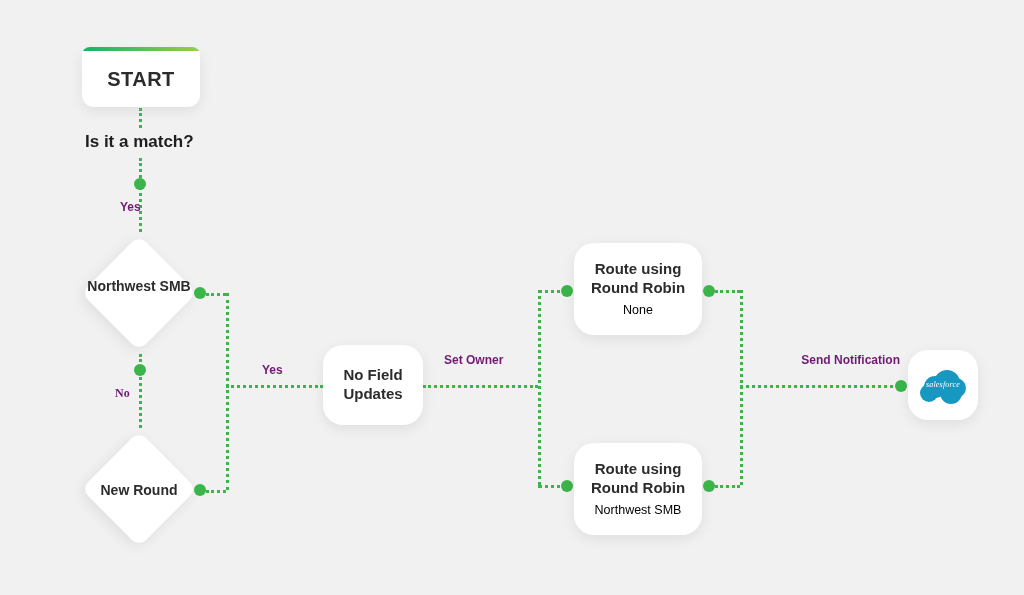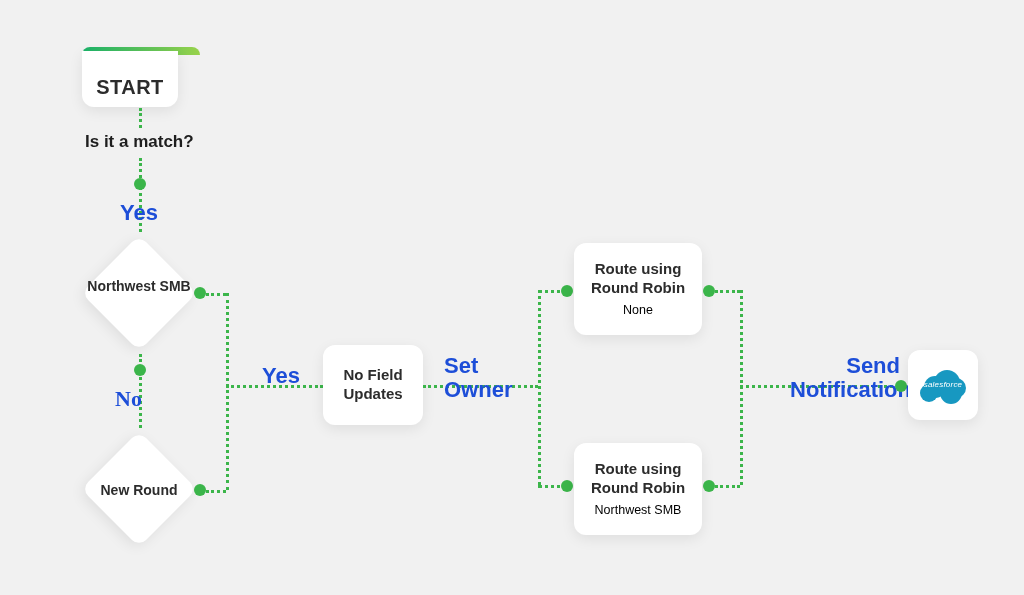--- a/index.html
+++ b/index.html
@@ -9,21 +9,21 @@
     height: 595px;
     background: #f1f1f1;
     font-family: -apple-system, "Segoe UI", Arial, sans-serif;
     position: relative;
     overflow: hidden;
     color: #2c2c2c;
   }
   .node {
     position: absolute;
     background: #fff;
-    border-radius: 12px;
+    border-radius: 20px;
     box-shadow: 0 4px 14px rgba(0,0,0,0.08);
     text-align: center;
     display: flex;
     flex-direction: column;
     justify-content: center;
     align-items: center;
     padding: 8px 10px;
     box-sizing: border-box;
   }
   .node .title { font-size: 15px; font-weight: 700; line-height: 1.25; }
@@ -52,21 +52,21 @@
     font-weight: 700;
     line-height: 1.2;
     pointer-events: none;
   }
   
   .free-label {
     position: absolute;
     font-weight: 700;
   }
   .q-label { font-size: 17px; color:#1e1e1e; }
-  .green-label { color:#1d4ed8; font-size: 22px; }
+  .green-label { color:#701a75; font-size: 12px; }
   
   .dash {
     position: absolute;
     border-color: #3bb54a;
     border-style: dotted;
   }
   .dash.h { border-top-width: 3px; border-bottom: 0; border-left:0; border-right:0; height:0; }
   .dash.v { border-left-width: 3px; border-top:0; border-bottom:0; border-right:0; width:0; }
   .dot {
     position: absolute;
@@ -81,28 +81,28 @@
   }
   .sf-cloud .c { position:absolute; border-radius:50%; background:#1798c1; }
   .sf-cloud .c1{ width:22px;height:22px; left:4px; top:6px;}
   .sf-cloud .c2{ width:26px;height:26px; left:14px; top:0px;}
   .sf-cloud .c3{ width:20px;height:20px; left:26px; top:8px;}
   .sf-cloud .c4{ width:18px;height:18px; left:0px;  top:14px;}
   .sf-cloud .c5{ width:22px;height:22px; left:20px; top:12px;}
   .sf-cloud .txt{
     position:absolute; left:0; right:0; top:10px;
     color:#fff; font-size:8px; text-align:center; font-style:italic;
-    font-family: Liberation Sans, sans-serif; letter-spacing:0.2px;
+    font-family: Liberation Serif, serif; letter-spacing:0.2px;
   }
 </style>
 </head>
 <body>
 
 <div class="start-cap" style="left:82px; top:47px; width:118px;"></div>
-<div class="node start-node" style="left:82px; top:51px; width:96px; height:56px; border-radius:0 0 12px 12px;justify-content:flex-end;">
+<div class="node start-node" style="left:82px; top:51px; width:118px; height:56px; border-radius:0 0 12px 12px;">
   <span>START</span>
 </div>
 
 <div class="free-label q-label" style="left:85px; top:132px;">Is it a match?</div>
 
 <div class="dash v" style="left:139px; top:108px; height:20px;"></div>
 <div class="dash v" style="left:139px; top:158px; height:74px;"></div>
 <div class="dot" style="left:134px; top:178px;"></div>
 <div class="free-label green-label" style="left:120px; top:200px;">Yes</div>
 

